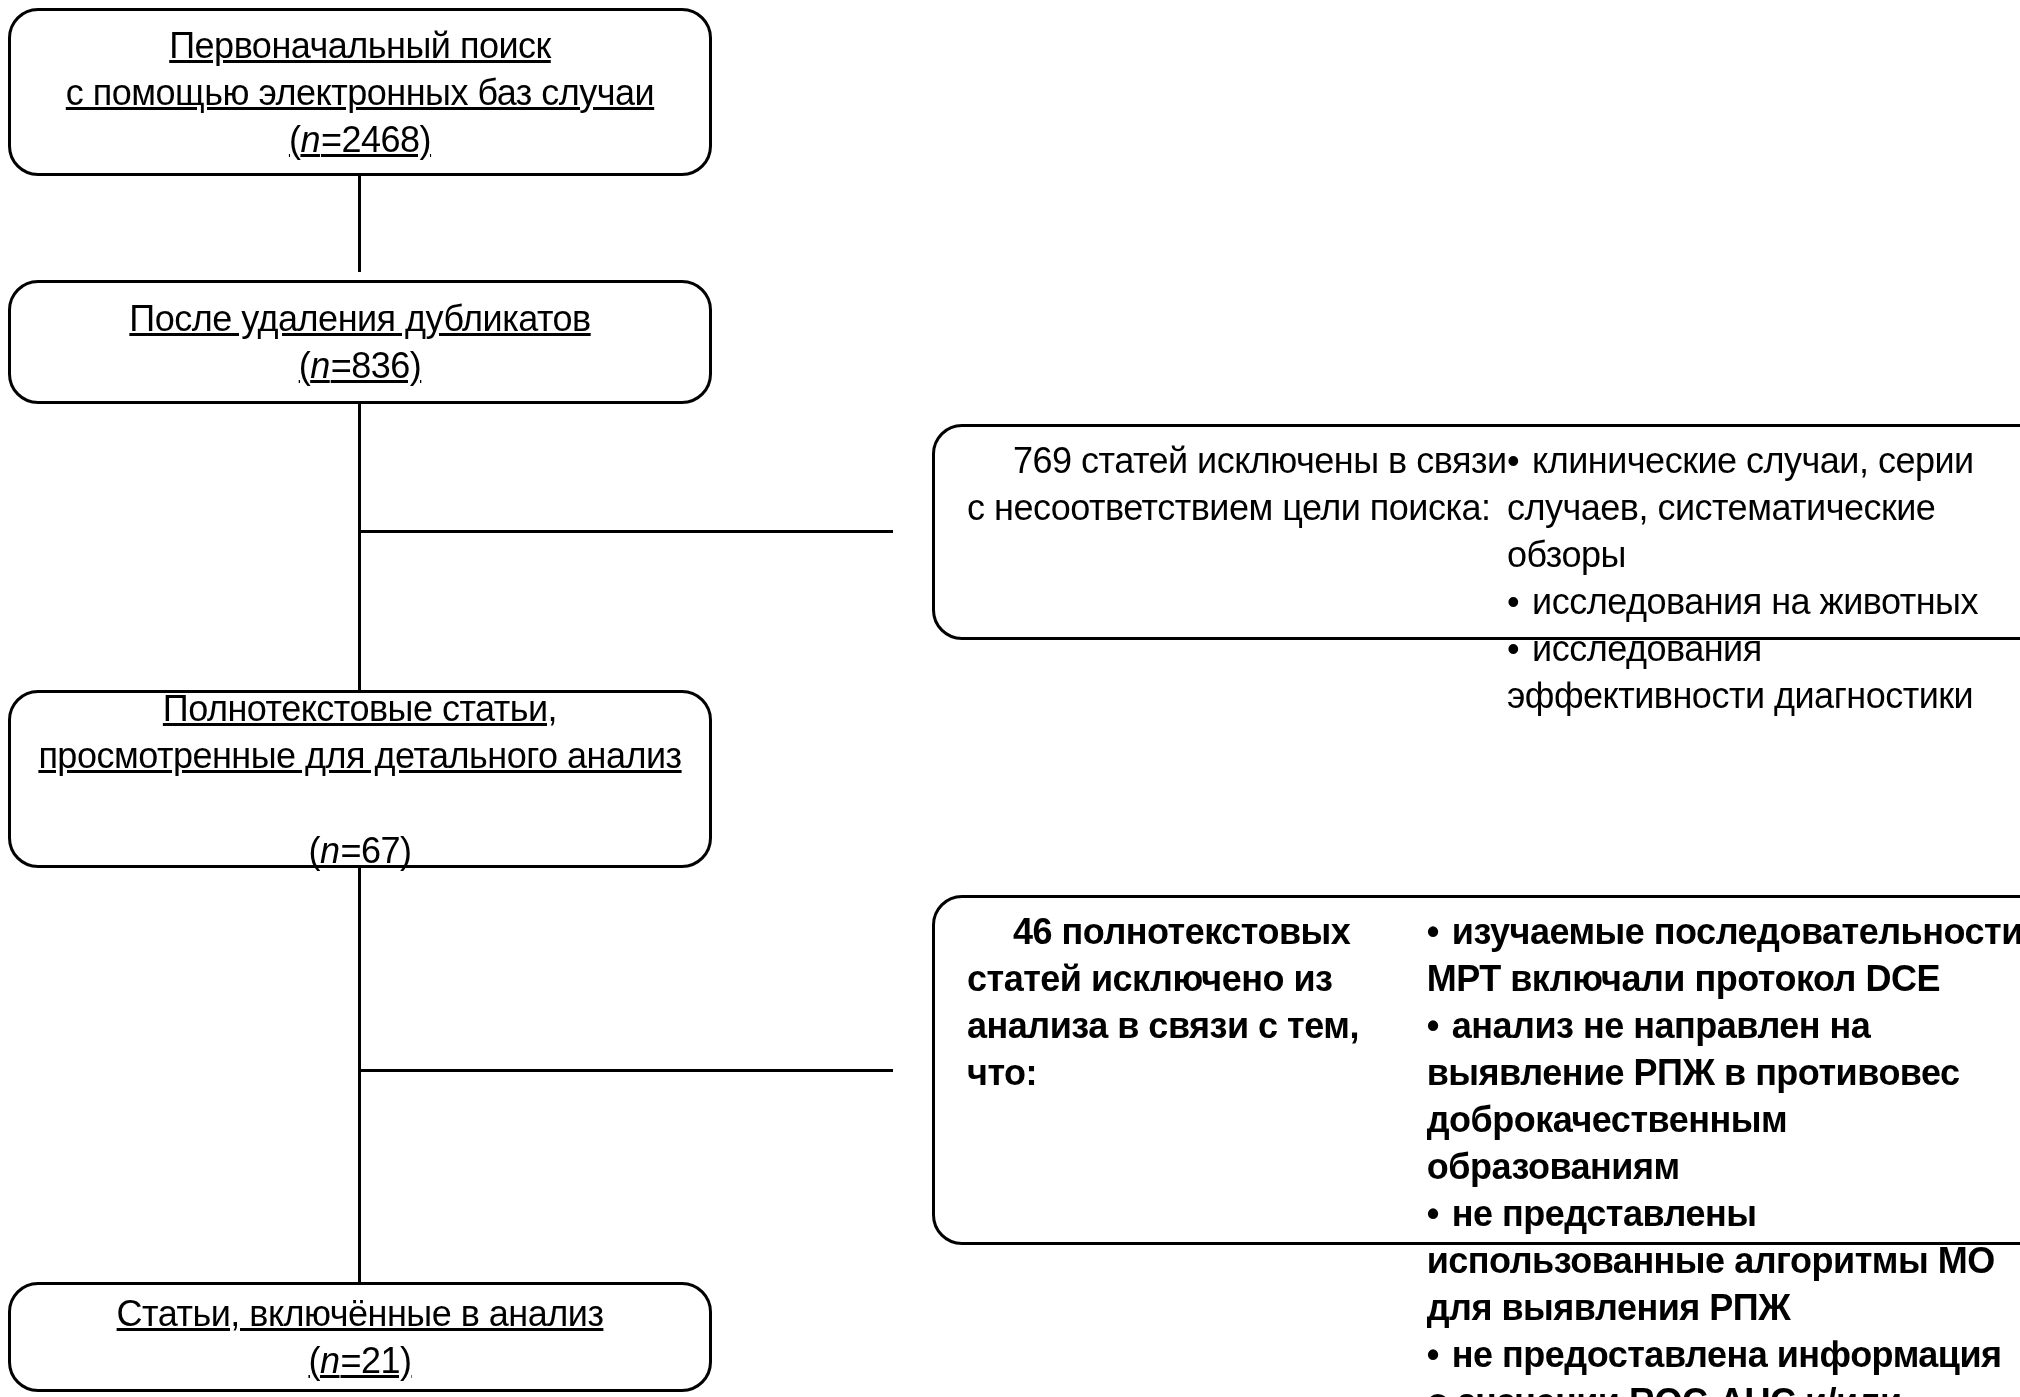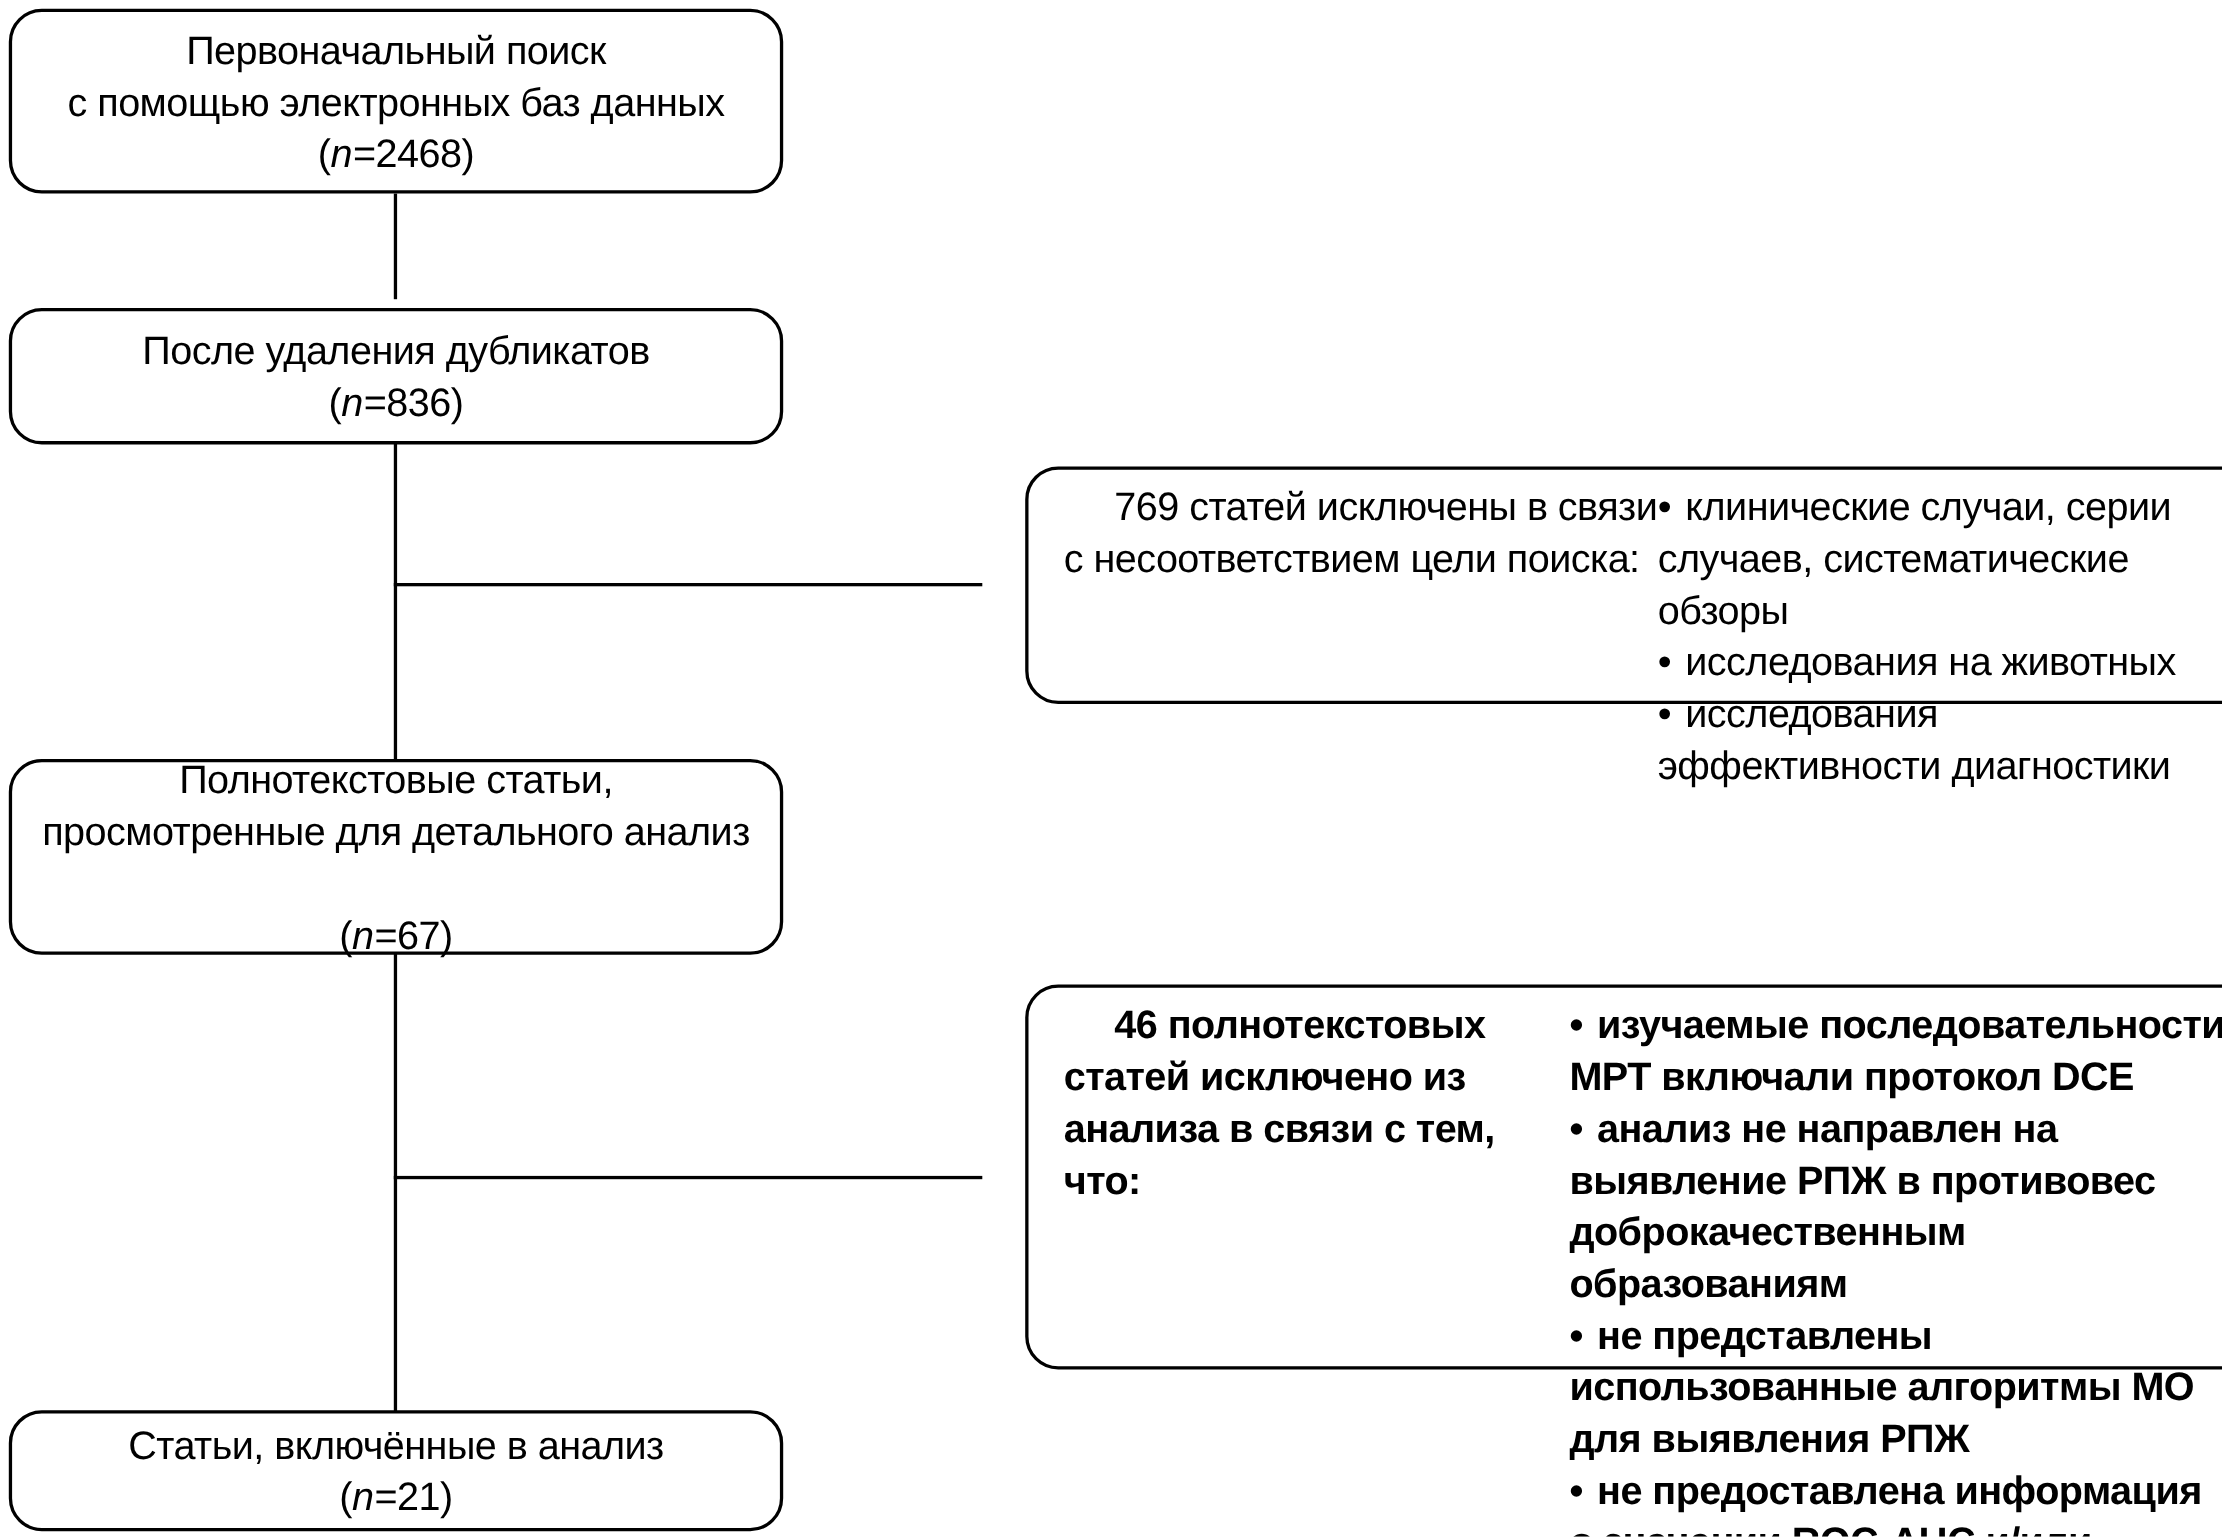--- a/index.html
+++ b/index.html
@@ -28,20 +28,21 @@
   }
   .left-box {
     left: 8px;
     width: 704px;
     display: flex;
     flex-direction: column;
     justify-content: center;
     align-items: center;
     text-align: center;
     padding: 4px 12px;
+    text-decoration: underline;
   }
   .right-box {
     left: 932px;
     width: 1120px;
     padding: 10px 22px 10px 32px;
     display: flex;
     justify-content: center;
   }
   .right-box .rb-header {
     text-indent: 46px;
@@ -70,21 +71,21 @@
   <div class="connector v-line" style="left:358px; top:386px; height:306px;"></div>
   <div class="connector h-line" style="left:358px; top:530px; width:535px;"></div>
   <div class="connector v-line" style="left:358px; top:866px; height:418px;"></div>
   <div class="connector h-line" style="left:358px; top:1069px; width:535px;"></div>
 
   <div class="box left-box" style="top:8px; height:168px;">
     <div>
 
         <div>Первоначальный поиск</div>
 
-        <div>с помощью электронных баз данных</div>
+        <div>с помощью электронных баз случаи</div>
       </div>
     <div class="count-line">
       <span>(</span><i>n</i><span>=2468)</span>
     </div>
   </div>
 
   <div class="box left-box" style="top:280px; height:124px;justify-content:center;">
     <div>
 
         <div>После удаления дубликатов</div>

